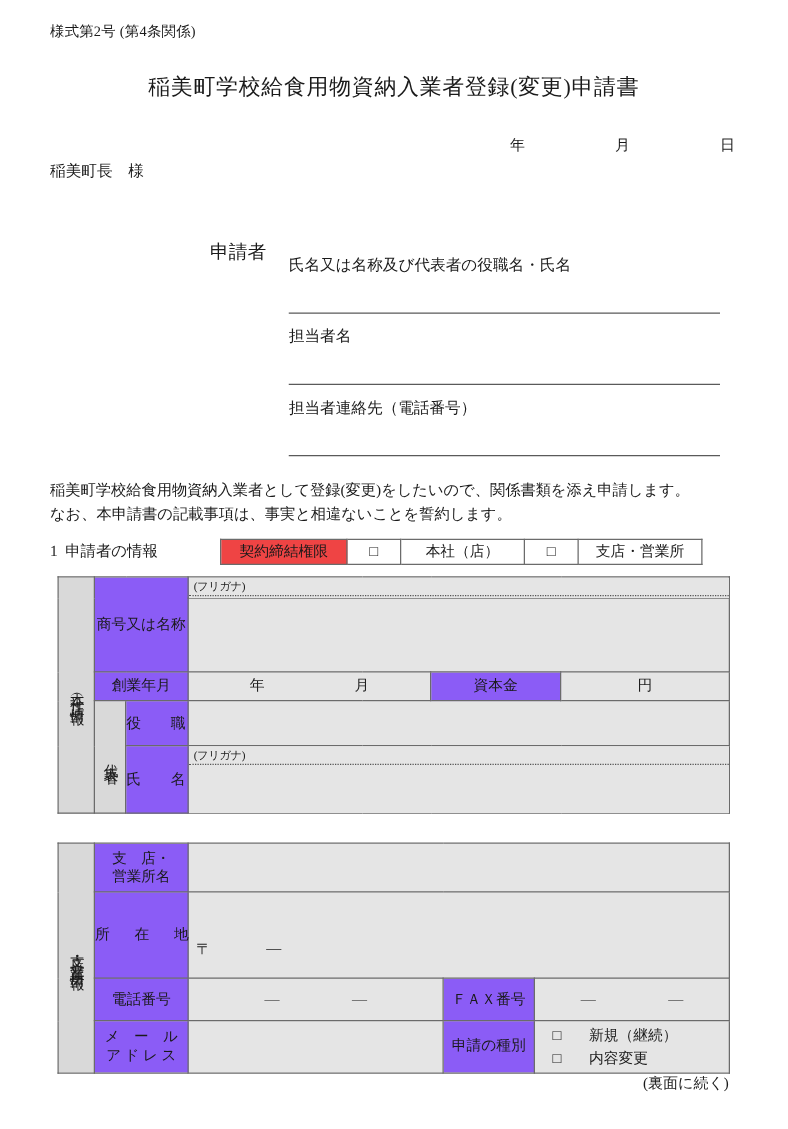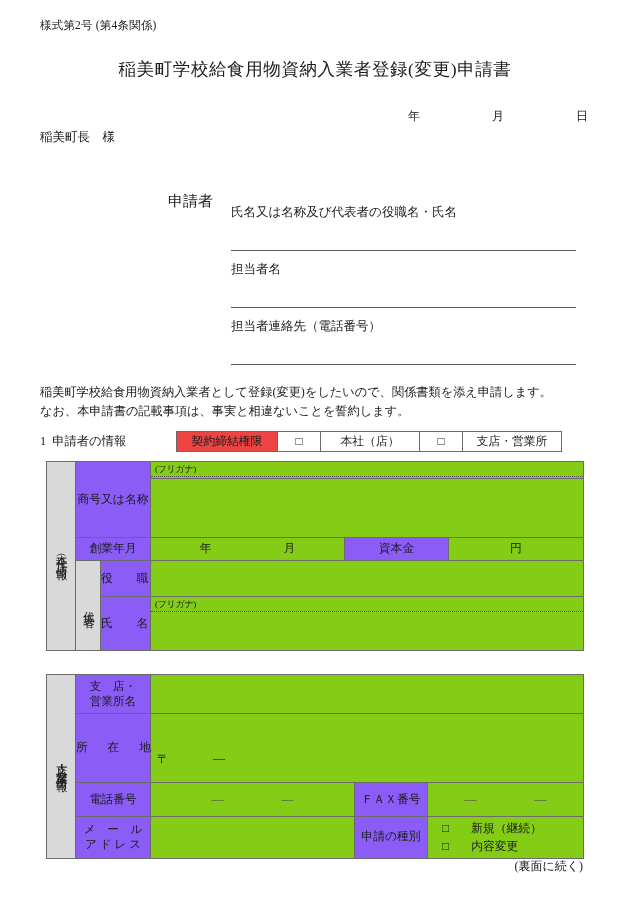--- a/index.html
+++ b/index.html
@@ -151,21 +151,21 @@
     font-size: 11.8px;
   }
   .frm td {
     border: 1px solid #6b6b6b;
     padding: 0;
     vertical-align: middle;
     text-align: center;
     white-space: nowrap;
   }
   .frm td.lbl { background: #8b5cf6; }
-  .frm td.val { background: #84cc16; }
+  .frm td.val { background: #e5e5e5; }
 
   
   .vert {
     background: #d9d9d9;
   }
   .vert .vtext {
     writing-mode: vertical-rl;
     text-orientation: upright;
     letter-spacing: 2.5px;
     line-height: 1;

